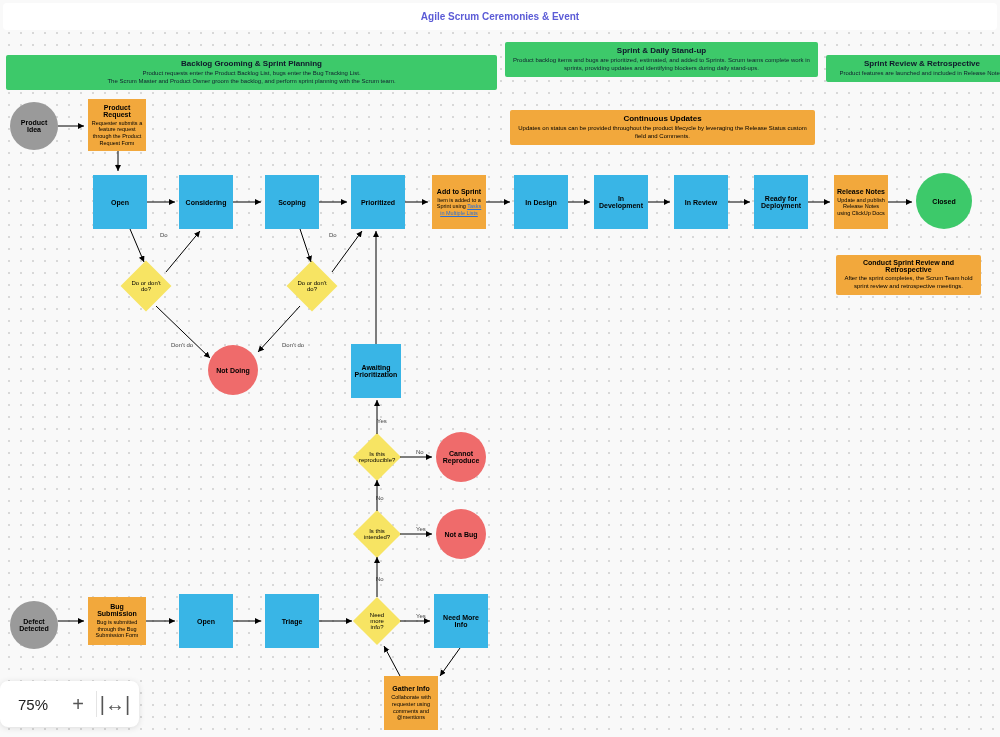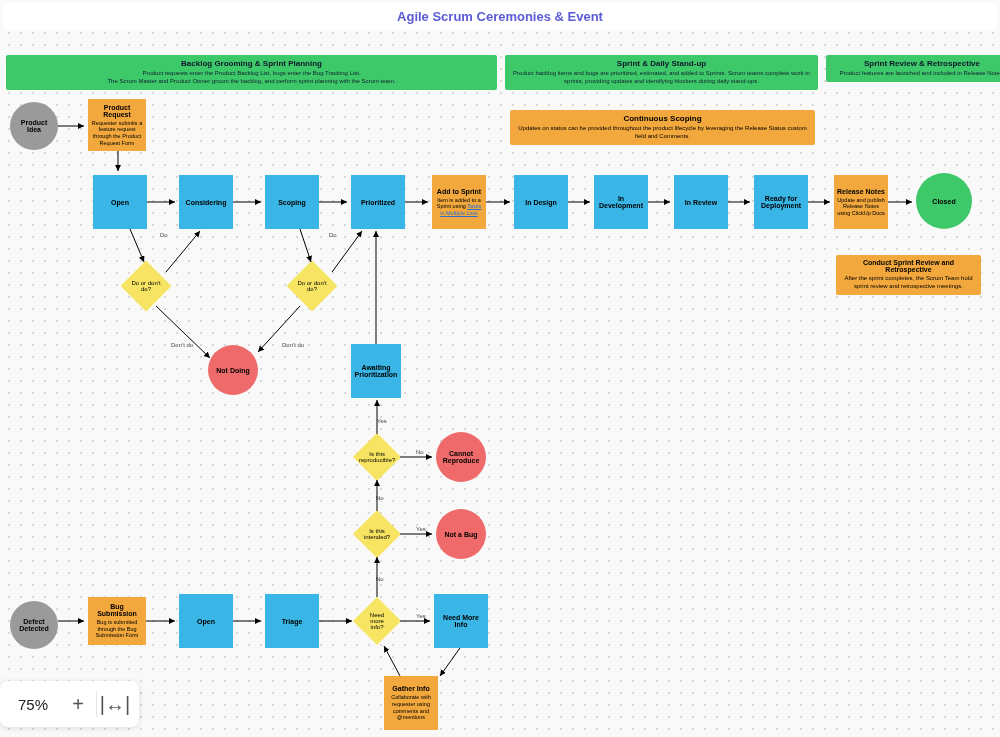--- a/index.html
+++ b/index.html
@@ -1,19 +1,19 @@
 <!DOCTYPE html>
 <html><head>
 <meta charset="utf-8">
 <style>
 *{box-sizing:border-box;margin:0;padding:0;font-family:-apple-system,BlinkMacSystemFont,"Segoe UI",Helvetica,Arial,sans-serif}
 body{background:#f9f9f9;width:1000px;height:737px;overflow:hidden;position:relative}
 .dotgrid{position:absolute;inset:0;background-image:radial-gradient(circle,#d8d8d8 1px,transparent 1px);background-size:12px 12px;background-position:3px 3px}
 .title-bar{position:absolute;top:3px;left:3px;right:3px;height:27px;background:#fff;border-radius:4px;display:flex;align-items:center;justify-content:center}
-.title-bar span{color:#5b5bd6;font-weight:600;font-size:13px}
+.title-bar span{color:#5b5bd6;font-weight:600;font-size:10px}
 .banner{position:absolute;background:#3dc96a;color:#0f172a;text-align:center;padding:4px 6px;border-radius:2px}
 .banner .t{font-weight:600;font-size:8px;margin-bottom:2px}
 .banner .d{font-size:6px;line-height:1.3;opacity:.95}
 .orange-banner{position:absolute;background:#f2a83c;color:#000;text-align:center;padding:4px 6px;border-radius:2px}
 .orange-banner .t{font-weight:600;font-size:8px;margin-bottom:2px}
 .orange-banner .d{font-size:6px;line-height:1.3}
 .shape{position:absolute;display:flex;align-items:center;justify-content:center;text-align:center;font-size:7px;font-weight:600;padding:3px}
 .shape .sub{font-weight:400;font-size:5.5px;margin-top:2px;line-height:1.2}
 .circle{border-radius:50%}
 .gray{background:#9a9a9a;color:#000}
@@ -38,31 +38,31 @@
 
 <div class="title-bar">
   <span>Agile Scrum Ceremonies &amp; Event</span>
 </div>
 
 <div class="banner" style="left:6px;top:55px;width:491px">
   <div class="t">Backlog Grooming &amp; Sprint Planning</div>
   <div class="d">Product requests enter the Product Backlog List, bugs enter the Bug Tracking List.</div>
   <div class="d">The Scrum Master and Product Owner groom the backlog, and perform sprint planning with the Scrum team.</div>
 </div>
-<div class="banner" style="left:505px;top:55px;width:313px">
+<div class="banner" style="left:505px;top:42px;width:313px">
   <div class="t">Sprint &amp; Daily Stand-up</div>
   <div class="d">Product backlog items and bugs are prioritized, estimated, and added to Sprints. Scrum teams complete work in sprints, providing updates and identifying blockers during daily stand-ups.</div>
 </div>
 <div class="banner" style="left:826px;top:55px;width:192px">
   <div class="t">Sprint Review &amp; Retrospective</div>
   <div class="d">Product features are launched and included in Release Notes.</div>
 </div>
 
 <div class="orange-banner" style="left:510px;top:110px;width:305px">
-  <div class="t">Continuous Scoping</div>
+  <div class="t">Continuous Updates</div>
   <div class="d">Updates on status can be provided throughout the product lifecycle by leveraging the Release Status custom field and Comments.</div>
 </div>
 
 <div class="shape circle gray" style="left:10px;top:102px;width:48px;height:48px">
     <span>Product Idea</span>
   </div>
 
 <div class="shape orange" style="left:88px;top:99px;width:58px;height:52px;flex-direction:column">
   <div>Product Request</div>
   <div class="sub">Requester submits a feature request through the Product Request Form</div>

